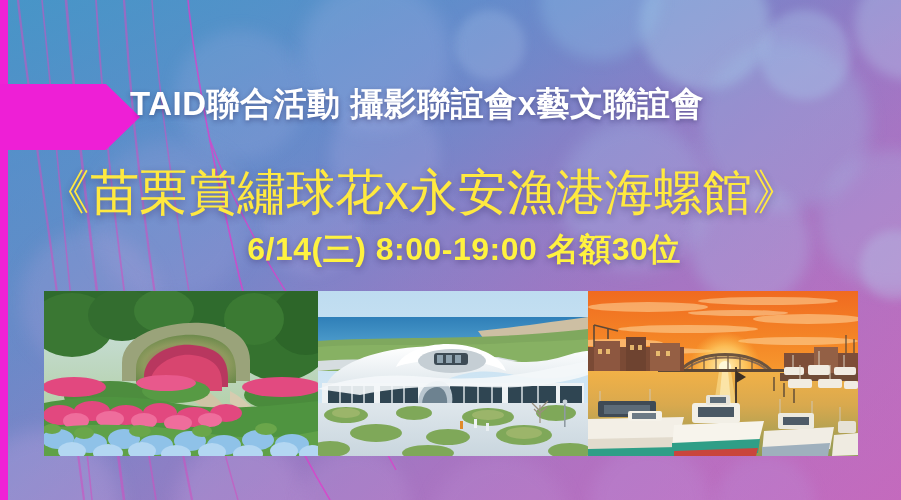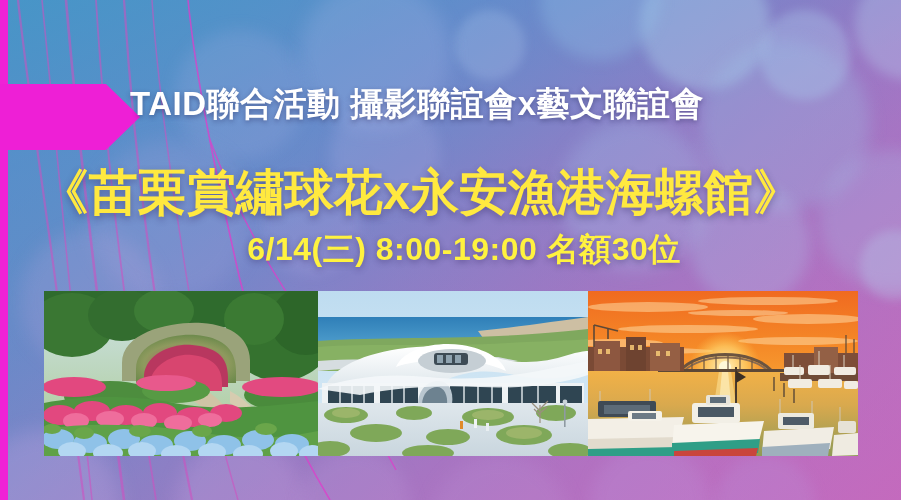--- a/index.html
+++ b/index.html
@@ -40,21 +40,21 @@
     font-size:33px; font-weight:bold;
     letter-spacing:.5px;
     text-shadow:0 2px 5px rgba(40,40,90,.45);
     white-space:nowrap;
   }
   .headline .lead { padding-left:130px; }
   .title {
     position:absolute; top:160px; left:0; width:842px;
     text-align:center;
     color:#ffe93f;
-    font-size:49px; font-weight:bold;
+    font-size:49px; font-weight:normal;
     letter-spacing:0px;
     text-shadow:0 3px 7px rgba(50,40,100,.45);
     white-space:nowrap;
   }
   .subtitle {
     position:absolute; top:228px; left:0; width:901px;
     text-align:center;
     color:#fff23f;
     font-size:32px; font-weight:bold;
     letter-spacing:.5px;

